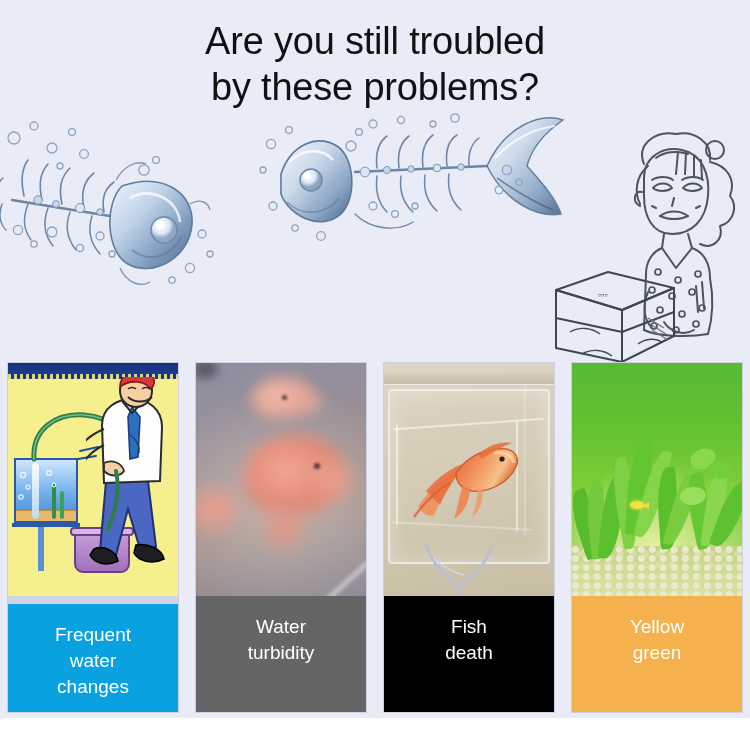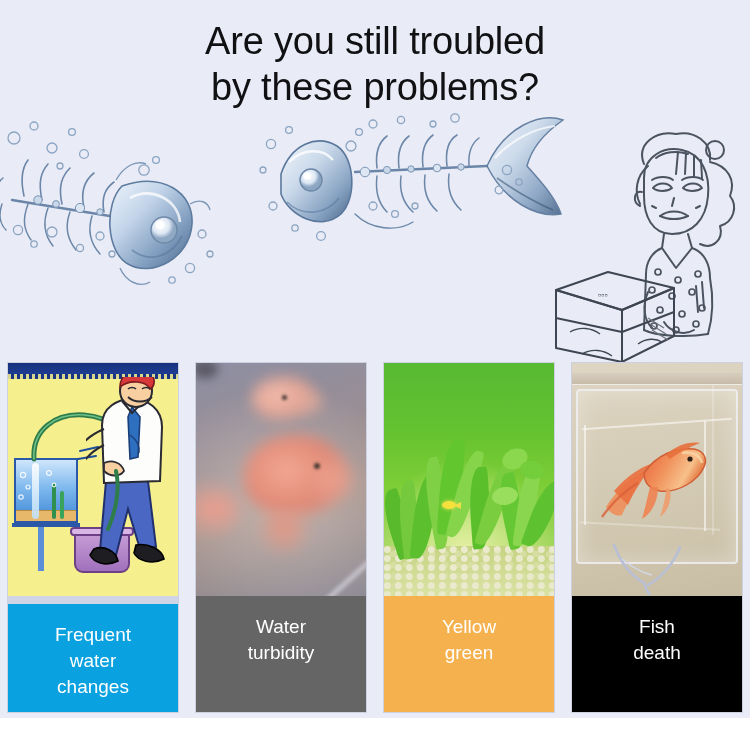--- a/index.html
+++ b/index.html
@@ -478,54 +478,20 @@
         </div>
       </div>
       <div class="card-caption" style="background:#656565;">
         <span class="caption-text">Water
 turbidity</span>
       </div>
     </div>
 
     <div class="card">
       <div class="card-photo">
-        <div class="scene3">
-          <div class="s3-glow"></div>
-          <div class="s3-gravel"></div>
-
-          <div class="leaf" style="left:4px;  top:126px; width:20px; height:70px; background:#59bb2b; transform:rotate(-18deg);"></div>
-          <div class="leaf" style="left:16px; top:118px; width:18px; height:78px; background:#74c93c; transform:rotate(-6deg);"></div>
-          <div class="leaf" style="left:30px; top:110px; width:20px; height:86px; background:#5cc02e; transform:rotate(6deg);"></div>
-          <div class="leaf" style="left:44px; top:94px;  width:18px; height:92px; background:#7fd045; transform:rotate(-10deg);"></div>
-          <div class="leaf" style="left:56px; top:76px;  width:22px; height:96px; background:#62c62f; transform:rotate(4deg);"></div>
-          <div class="leaf" style="left:72px; top:86px;  width:18px; height:90px; background:#85d44a; transform:rotate(14deg);"></div>
-          <div class="leaf" style="left:86px; top:104px; width:20px; height:82px; background:#5bbf2c; transform:rotate(-4deg);"></div>
-          <div class="leaf" style="left:102px;top:96px;  width:18px; height:88px; background:#79cd3f; transform:rotate(16deg);"></div>
-          <div class="leaf" style="left:118px;top:110px; width:20px; height:76px; background:#64c733; transform:rotate(-12deg);"></div>
-          <div class="leaf" style="left:134px;top:100px; width:18px; height:84px; background:#8ad64e; transform:rotate(8deg);"></div>
-          <div class="leaf" style="left:148px;top:116px; width:20px; height:70px; background:#5ec130; transform:rotate(20deg);"></div>
-
-          <div class="leaf" style="left:118px; top:86px; width:26px; height:20px; border-radius:50%; background:#8bd74e; transform:rotate(-24deg);"></div>
-          <div class="leaf" style="left:136px; top:98px; width:24px; height:18px; border-radius:50%; background:#74cd3a; transform:rotate(12deg);"></div>
-          <div class="leaf" style="left:108px; top:124px; width:26px; height:18px; border-radius:50%; background:#9ade5e; transform:rotate(-8deg);"></div>
-
-          <div style="position:absolute; left:58px; top:138px; width:14px; height:8px; border-radius:50%;
-                      background:#f5e03c; box-shadow:0 0 4px rgba(250,230,90,.9);"></div>
-          <div style="position:absolute; left:70px; top:139px; width:7px; height:7px;
-                      background:#f3dd46; clip-path: polygon(0 50%,100% 0,100% 100%);"></div>
-        </div>
-      </div>
-      <div class="card-caption" style="background:#f5b14d;">
-        <span class="caption-text">Yellow
-green</span>
-      </div>
-    </div>
-
-    <div class="card">
-      <div class="card-photo">
         <div class="scene4">
           <div class="s4-rim"></div>
           <div class="s4-box"></div>
 
           <div class="s4-edge" style="left:10px; top:60px; width:150px; height:2px; transform:rotate(-4deg);"></div>
           <div class="s4-edge" style="left:12px; top:62px; width:2px; height:100px;"></div>
           <div class="s4-edge" style="left:132px; top:58px; width:2px; height:110px;"></div>
           <div class="s4-edge" style="left:140px; top:22px; width:2px; height:150px; opacity:.4;"></div>
           <div class="s4-edge" style="left:8px; top:162px; width:140px; height:2px; opacity:.5; transform:rotate(3deg);"></div>
           <svg class="s4-fish" viewBox="0 0 112 92">
@@ -564,16 +530,50 @@
             </g>
           </svg>
         </div>
       </div>
       <div class="card-caption" style="background:#000000;">
         <span class="caption-text">Fish
 death</span>
       </div>
     </div>
 
+    <div class="card">
+      <div class="card-photo">
+        <div class="scene3">
+          <div class="s3-glow"></div>
+          <div class="s3-gravel"></div>
+
+          <div class="leaf" style="left:4px;  top:126px; width:20px; height:70px; background:#59bb2b; transform:rotate(-18deg);"></div>
+          <div class="leaf" style="left:16px; top:118px; width:18px; height:78px; background:#74c93c; transform:rotate(-6deg);"></div>
+          <div class="leaf" style="left:30px; top:110px; width:20px; height:86px; background:#5cc02e; transform:rotate(6deg);"></div>
+          <div class="leaf" style="left:44px; top:94px;  width:18px; height:92px; background:#7fd045; transform:rotate(-10deg);"></div>
+          <div class="leaf" style="left:56px; top:76px;  width:22px; height:96px; background:#62c62f; transform:rotate(4deg);"></div>
+          <div class="leaf" style="left:72px; top:86px;  width:18px; height:90px; background:#85d44a; transform:rotate(14deg);"></div>
+          <div class="leaf" style="left:86px; top:104px; width:20px; height:82px; background:#5bbf2c; transform:rotate(-4deg);"></div>
+          <div class="leaf" style="left:102px;top:96px;  width:18px; height:88px; background:#79cd3f; transform:rotate(16deg);"></div>
+          <div class="leaf" style="left:118px;top:110px; width:20px; height:76px; background:#64c733; transform:rotate(-12deg);"></div>
+          <div class="leaf" style="left:134px;top:100px; width:18px; height:84px; background:#8ad64e; transform:rotate(8deg);"></div>
+          <div class="leaf" style="left:148px;top:116px; width:20px; height:70px; background:#5ec130; transform:rotate(20deg);"></div>
+
+          <div class="leaf" style="left:118px; top:86px; width:26px; height:20px; border-radius:50%; background:#8bd74e; transform:rotate(-24deg);"></div>
+          <div class="leaf" style="left:136px; top:98px; width:24px; height:18px; border-radius:50%; background:#74cd3a; transform:rotate(12deg);"></div>
+          <div class="leaf" style="left:108px; top:124px; width:26px; height:18px; border-radius:50%; background:#9ade5e; transform:rotate(-8deg);"></div>
+
+          <div style="position:absolute; left:58px; top:138px; width:14px; height:8px; border-radius:50%;
+                      background:#f5e03c; box-shadow:0 0 4px rgba(250,230,90,.9);"></div>
+          <div style="position:absolute; left:70px; top:139px; width:7px; height:7px;
+                      background:#f3dd46; clip-path: polygon(0 50%,100% 0,100% 100%);"></div>
+        </div>
+      </div>
+      <div class="card-caption" style="background:#f5b14d;">
+        <span class="caption-text">Yellow
+green</span>
+      </div>
+    </div>
+
   </div>
 
   <div style="position:absolute; left:0; top:718px; width:750px; height:32px; background:#ffffff;"></div>
 </div>
 
 </body></html>

